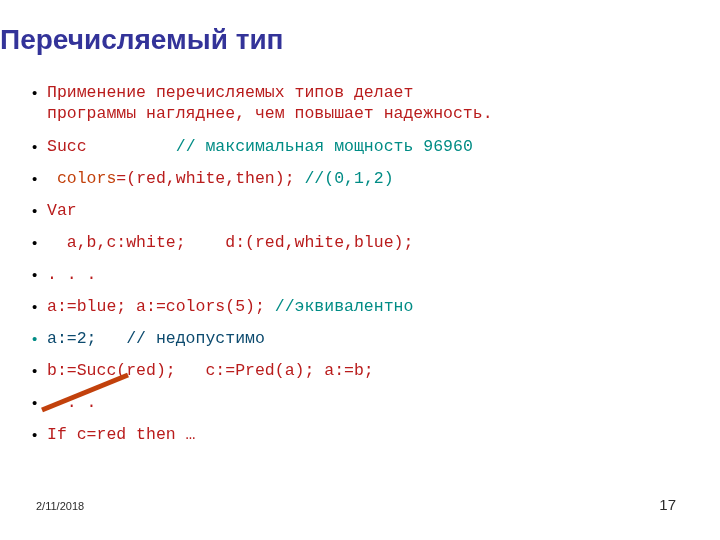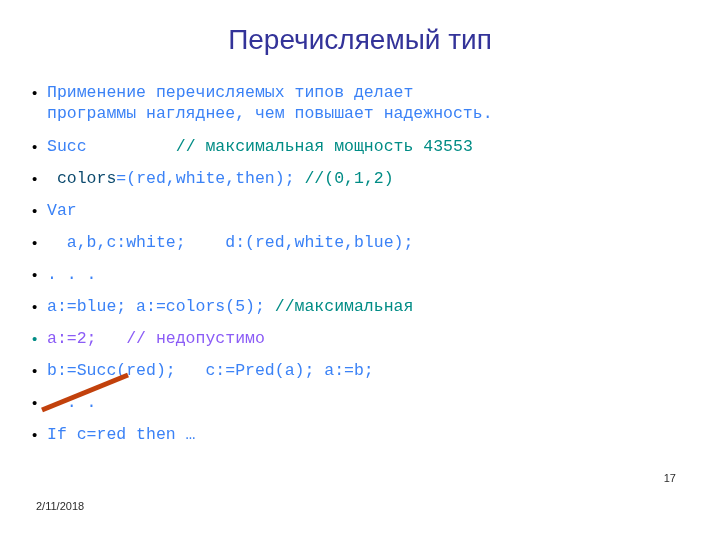--- a/index.html
+++ b/index.html
@@ -15,24 +15,23 @@
     overflow: hidden;
     font-family: "Liberation Sans", sans-serif;
   }
 
   
   #title {
     position: absolute;
     left: 0;
     top: 24px;
     width: 720px;
-    text-align: center;
     font-family: "Liberation Sans", sans-serif;
     font-size: 28px;
-    font-weight: 400;
+    font-weight: 700;
     color: #333399;
     letter-spacing: 0px;
     white-space: nowrap;
   }
 
   
   #body {
     position: absolute;
     left: 22px;
     top: 82px;
@@ -63,24 +62,24 @@
   .bullet-text {
     flex: 1 1 auto;
     white-space: pre;
     font-family: "Liberation Mono", "DejaVu Sans Mono", monospace;
     font-size: 16.5px;
     line-height: 21px;
   }
   .bullet-text.wrap { white-space: pre-wrap; }
 
   
-  .t-black   { color: #3b82f6; }
+  .t-black   { color: #b91c1c; }
   .t-comment { color: #008c85; }
-  .t-ident   { color: #0c4a6e; margin-top: 36px; }
-  .t-teal    { color: #8b5cf6; }
+  .t-ident   { color: #c2410c; margin-top: 36px; }
+  .t-teal    { color: #0c4a6e; }
 
   
   #strike {
     position: absolute;
     left: 0;
     top: 0;
     width: 720px;
     height: 540px;
     pointer-events: none;
   }
@@ -91,62 +90,62 @@
     left: 36px;
     top: 500px;
     font-family: "Liberation Sans", sans-serif;
     font-size: 11px;
     color: #2b2b2b;
     text-align: right;
   }
   #footer-page {
     position: absolute;
     right: 44px;
-    top: 472px;
+    top: 496px;
     font-family: "Liberation Sans", sans-serif;
-    font-size: 11px;
+    font-size: 15px;
     color: #2b2b2b;
   }
 </style>
 </head>
 <body>
 
 <div id="slide">
 
   <div id="title">Перечисляемый тип</div>
 
   <div id="body">
       <div class="bullet-row">
         <span class="bullet-mark">•</span>
         <span class="bullet-text wrap"><span class="t-black">Применение перечисляемых типов делает
 программы нагляднее, чем повышает надежность.</span></span>
       </div>
       <div class="bullet-row spaced">
         <span class="bullet-mark">•</span>
-        <span class="bullet-text"><span class="t-black">Succ         </span><span class="t-comment">// максимальная мощность 43553</span></span>
+        <span class="bullet-text"><span class="t-black">Succ         </span><span class="t-comment">// максимальная мощность 96960</span></span>
       </div>
       <div class="bullet-row tight">
         <span class="bullet-mark">•</span>
         <span class="bullet-text"><span class="t-black"> </span><span class="t-ident">colors</span><span class="t-black">=(red,white,then); </span><span class="t-comment">//(0,1,2)</span></span>
       </div>
       <div class="bullet-row tight">
         <span class="bullet-mark">•</span>
         <span class="bullet-text"><span class="t-black">Var</span></span>
       </div>
       <div class="bullet-row tight">
         <span class="bullet-mark">•</span>
         <span class="bullet-text"><span class="t-black">  a,b,c:white;    d:(red,white,blue);</span></span>
       </div>
       <div class="bullet-row tight">
         <span class="bullet-mark">•</span>
         <span class="bullet-text"><span class="t-black">. . .</span></span>
       </div>
       <div class="bullet-row tight">
         <span class="bullet-mark">•</span>
-        <span class="bullet-text"><span class="t-black">a:=blue; a:=colors(5); </span><span class="t-comment">//максимальная</span></span>
+        <span class="bullet-text"><span class="t-black">a:=blue; a:=colors(5); </span><span class="t-comment">//эквивалентно</span></span>
       </div>
       <div class="bullet-row tight">
         <span class="bullet-mark teal">•</span>
         <span class="bullet-text"><span class="t-teal">a:=2;   // недопустимо</span></span>
       </div>
       <div class="bullet-row tight">
         <span class="bullet-mark">•</span>
         <span class="bullet-text"><span class="t-black">b:=Succ(red);   c:=Pred(a); a:=b;</span></span>
       </div>
       <div class="bullet-row tight">

